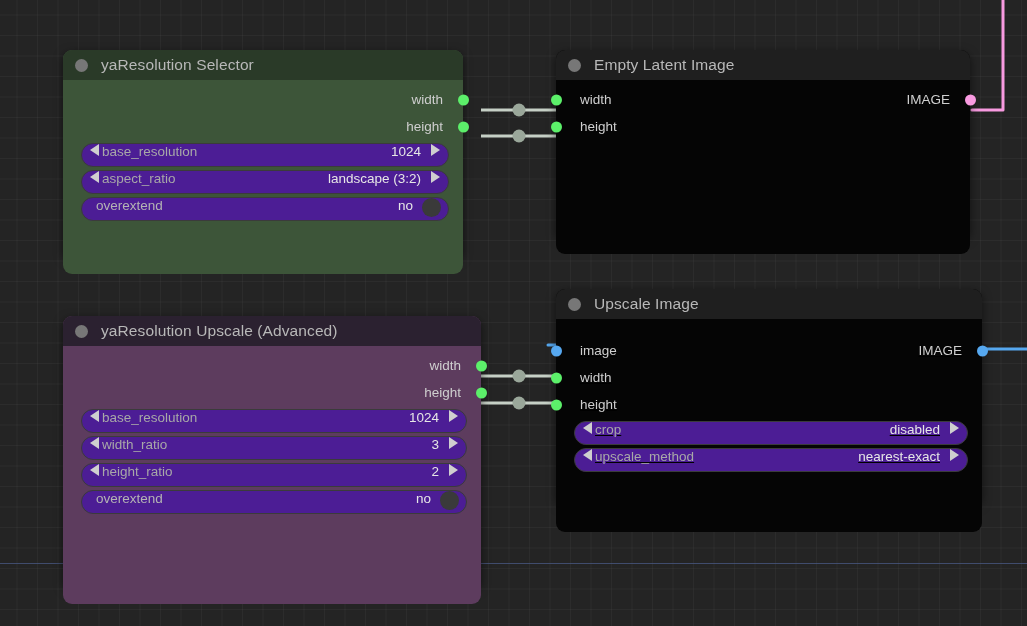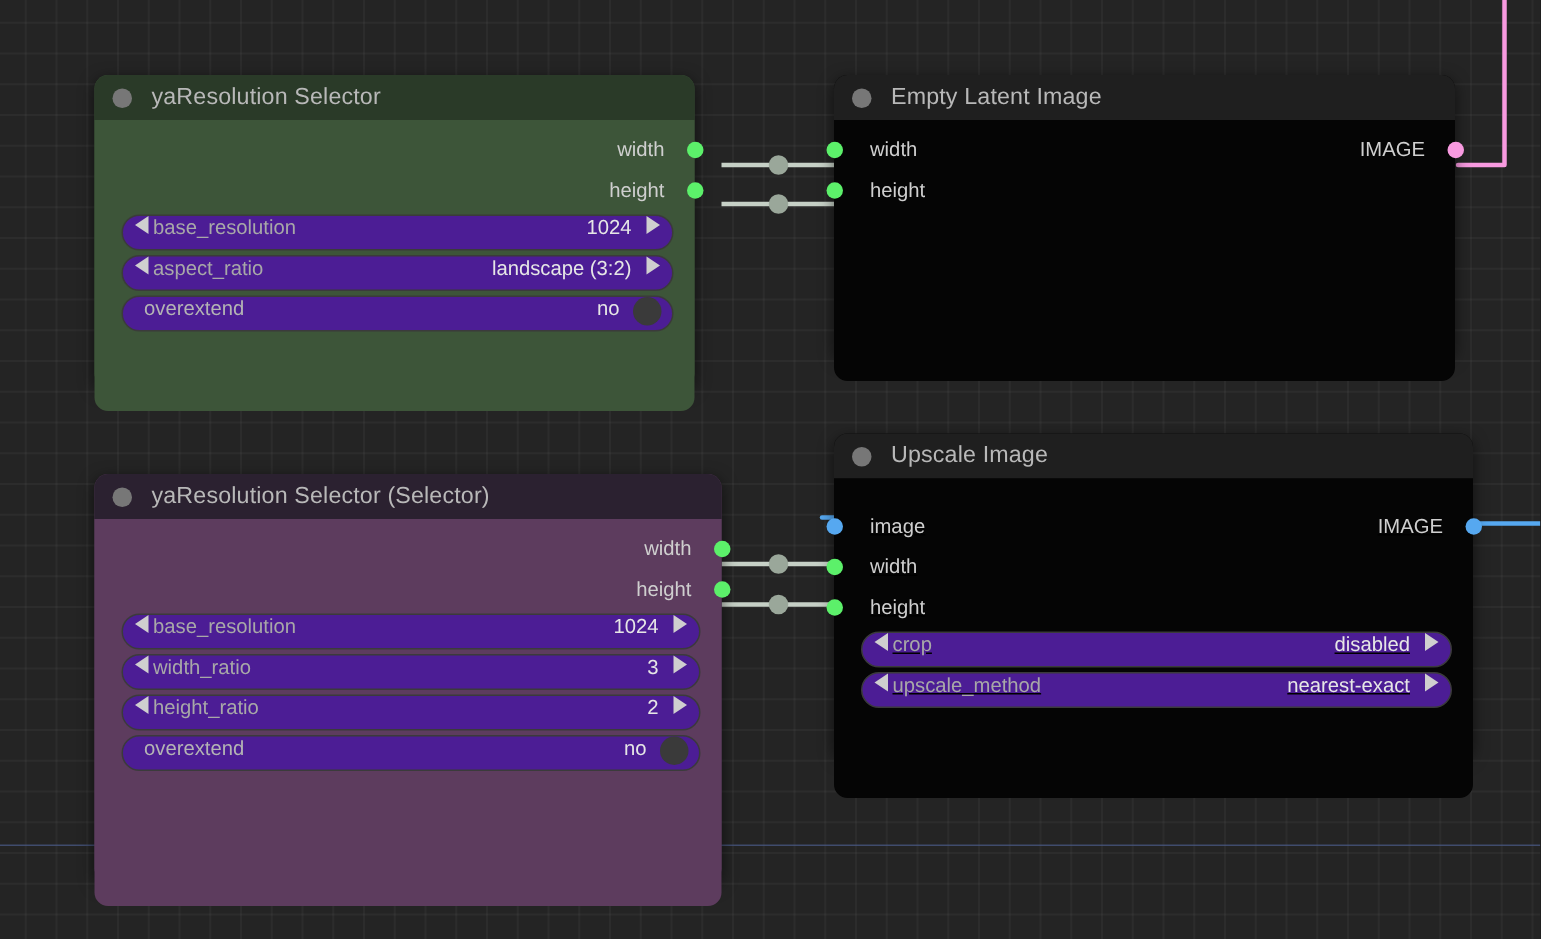--- a/index.html
+++ b/index.html
@@ -220,21 +220,21 @@
           </div>
           <div class="slot-row">
             <span class="slot-dot left" style="background: rgb(92, 240, 106);"></span>
             <span class="slot-label" style="margin-left: 24px;">height</span>
           </div>
         </div>
       </div>
       <div class="node" style="left: 63px; top: 316px; width: 418px; height: 272px; background: rgb(93, 60, 94);">
         <div class="node-title" style="background: rgb(43, 33, 48);">
           <div class="title-dot"></div>
-          <div class="title-text">yaResolution Selector (Selector)</div>
+          <div class="title-text">yaResolution Upscale (Advanced)</div>
         </div>
         <div class="node-body" style="background: rgb(93, 60, 94); height: 242px; padding-top: 6px;">
           <div class="slot-row">
             <span class="slot-label" style="margin-left: auto; margin-right: 20px;">width</span>
             <span class="slot-dot right" style="background: rgb(92, 240, 106);"></span>
           </div>
           <div class="slot-row">
             <span class="slot-label" style="margin-left: auto; margin-right: 20px;">height</span>
             <span class="slot-dot right" style="background: rgb(92, 240, 106);"></span>
           </div>

